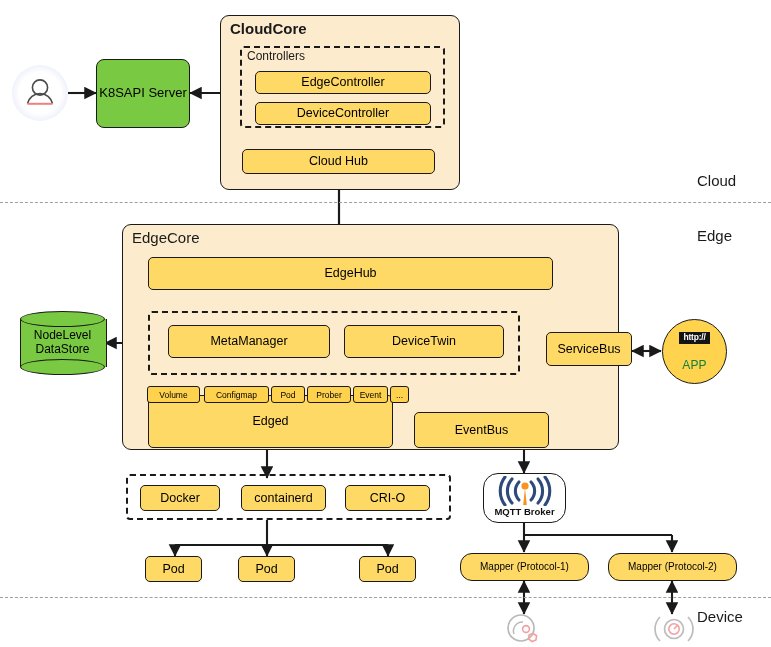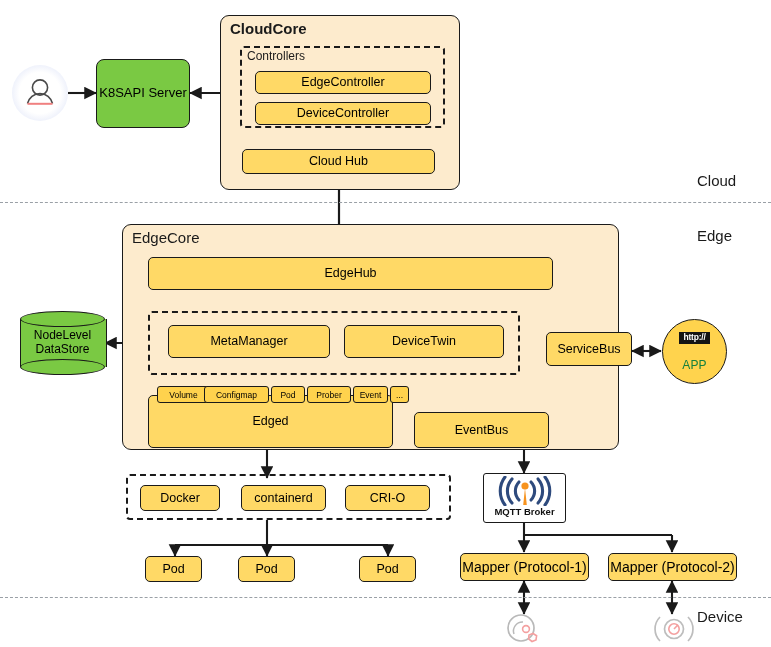--- a/index.html
+++ b/index.html
@@ -60,21 +60,21 @@
     position: absolute;
     font-size: 15px;
     color: #1a1a1a;
   }
   .t-group-title {
     position: absolute;
     font-size: 12px;
     color: #1a1a1a;
   }
   .t-box { font-size: 12.5px; }
-  .t-box-sm { font-size: 14px; }
+  .t-box-sm { font-size: 10px; border-radius: 12px; }
   .t-zone {
     position: absolute;
     font-size: 15px;
     color: #1a1a1a;
   }
   .t-big { font-size: 13px; }
 
   
   .cylinder {
     position: absolute;
@@ -152,21 +152,21 @@
     width: 56px; height: 56px;
     border-radius: 50%;
     background: radial-gradient(circle at 50% 50%, #ffffff 52%, #eef1fb 72%, #f7f8fd 100%);
   }
 
   
   .mqtt-box {
     position: absolute;
     background: #ffffff;
     border: 1.8px solid #1a1a1a;
-    border-radius: 3px;
+    border-radius: 15px;
     display: flex;
     flex-direction: column;
     align-items: center;
     justify-content: flex-start;
     box-sizing: border-box;
     padding-top: 2px;
   }
   .mqtt-label {
     font-size: 9.5px;
     font-weight: bold;
@@ -299,21 +299,21 @@
 
   <div class="node fill-yellow t-box" style="left:148px; top:257px; width:405px; height:33px;">EdgeHub</div>
 
   <div class="node dashed-box" style="left:148px; top:311px; width:372px; height:64px;"></div>
 
   <div class="node fill-yellow t-box" style="left:168px; top:325px; width:162px; height:33px;">MetaManager</div>
   <div class="node fill-yellow t-box" style="left:344px; top:325px; width:160px; height:33px;">DeviceTwin</div>
 
   <div class="node fill-yellow t-box" style="left:148px; top:395px; width:245px; height:53px;">Edged</div>
 
-  <div class="chip" style="left:157px; width:53px;">Volume</div>
+  <div class="chip" style="left:147px; width:53px;">Volume</div>
   <div class="chip" style="left:204px; width:65px;">Configmap</div>
   <div class="chip" style="left:271px; width:34px;">Pod</div>
   <div class="chip" style="left:307px; width:44px;">Prober</div>
   <div class="chip" style="left:353px; width:35px;">Event</div>
   <div class="chip" style="left:390px; width:19px;">...</div>
 
   <div class="node fill-yellow t-box" style="left:414px; top:412px; width:135px; height:36px;">EventBus</div>
 
   <div class="node fill-yellow t-box" style="left:546px; top:332px; width:86px; height:34px;">ServiceBus</div>
 

